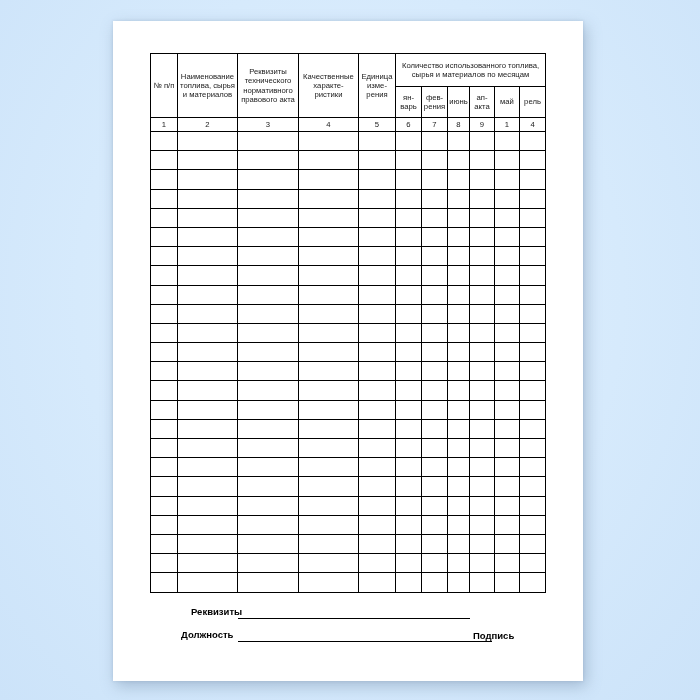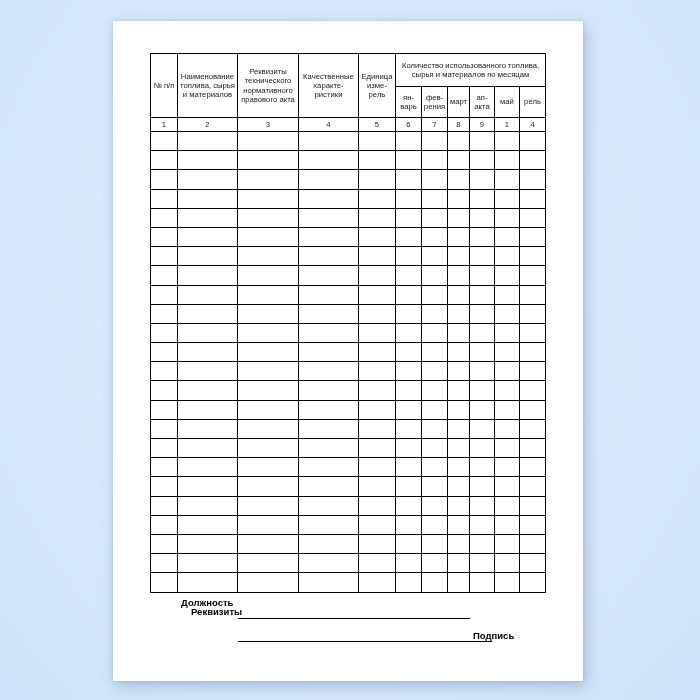--- a/index.html
+++ b/index.html
@@ -54,21 +54,21 @@
     color: #000;
     white-space: nowrap;
   }
   .sign-line {
     position: absolute;
     height: 0;
     border-bottom: 1px solid #000;
   }
   #compiled-label  { left: 78px;  top: 585px; }
   #signature-label { left: 360px; top: 609px; }
-  #position-label  { left: 68px;  top: 576px; }
+  #position-label  { left: 68px;  top: 608px; }
   #compiled-line   { left: 125px; top: 597px; width: 232px; }
   #position-line   { left: 125px; top: 620px; width: 254px; }
 </style>
 </head>
 <body style="--background: #d6eafc; --page: #ffffff; --table_border: #000000;">
 
 <div class="canvas">
   <div class="page">
 
     <table class="form-table">
@@ -93,30 +93,30 @@
 и материалов</th>
           <th rowspan="2">Реквизиты
 технического
 нормативного
 правового акта</th>
           <th rowspan="2">Качественные
 характе-
 ристики</th>
           <th rowspan="2">Единица
 изме-
-рель</th>
+рения</th>
           <th colspan="6">Количество использованного топлива,
 сырья и материалов по месяцам</th>
         </tr>
         <tr class="hdr-months">
           <th>ян-
 варь</th>
           <th>фев-
 рения</th>
-          <th>март</th>
+          <th>июнь</th>
           <th>ап-
 акта</th>
           <th>май</th>
           <th>рель</th>
         </tr>
         <tr class="hdr-nums">
           <td>1</td>
           <td>2</td>
           <td>3</td>
           <td>4</td>

